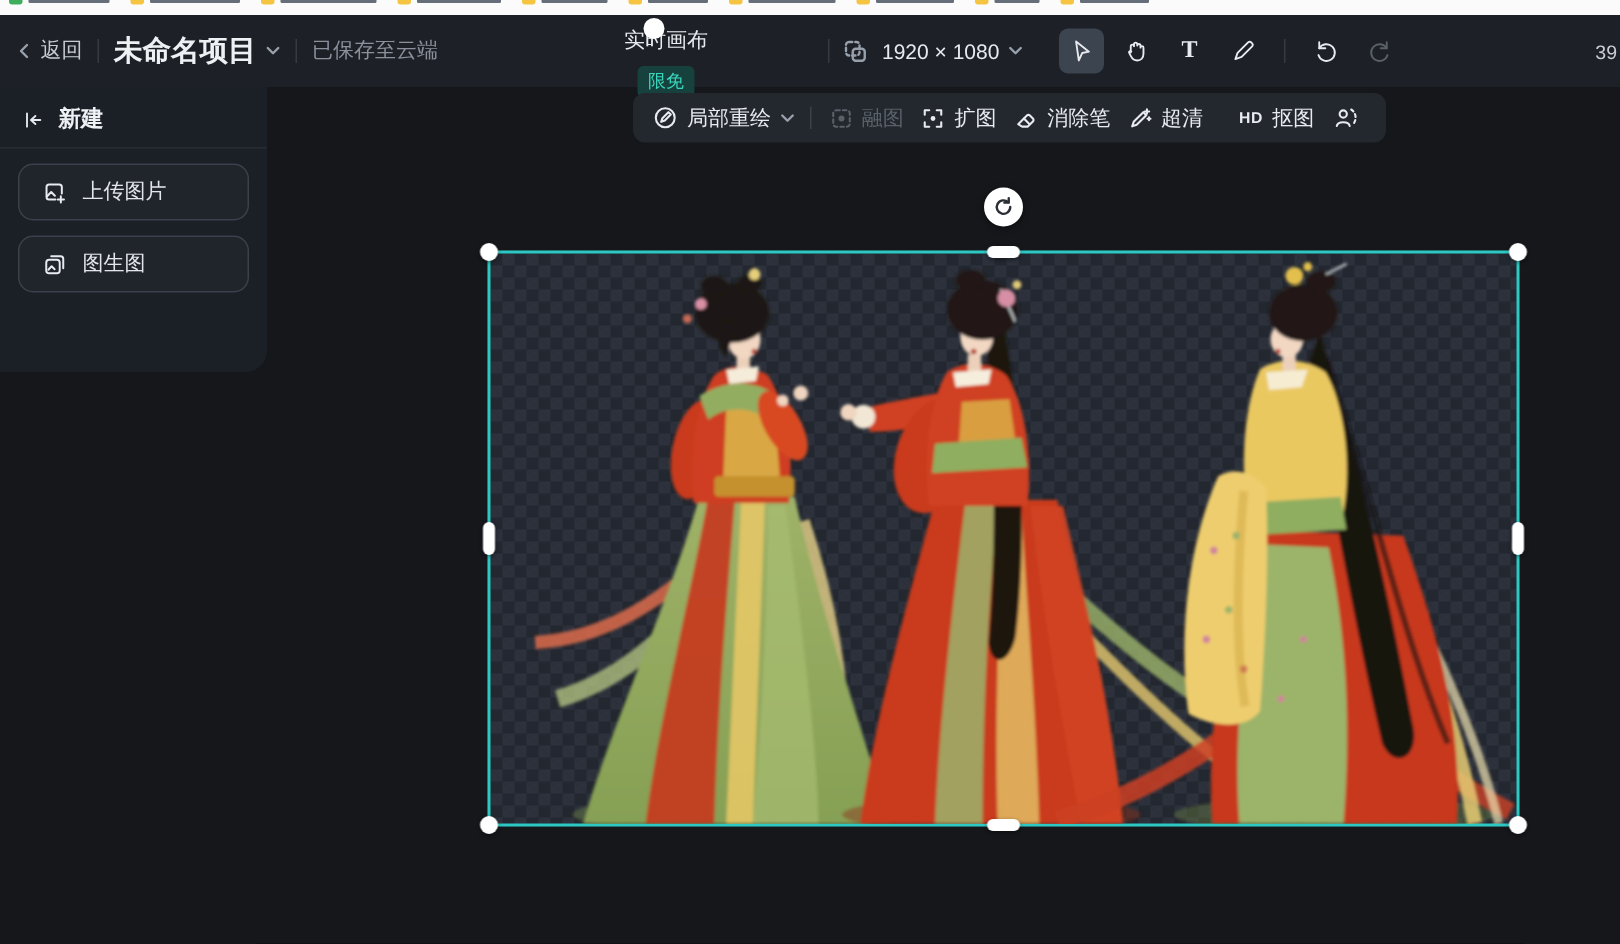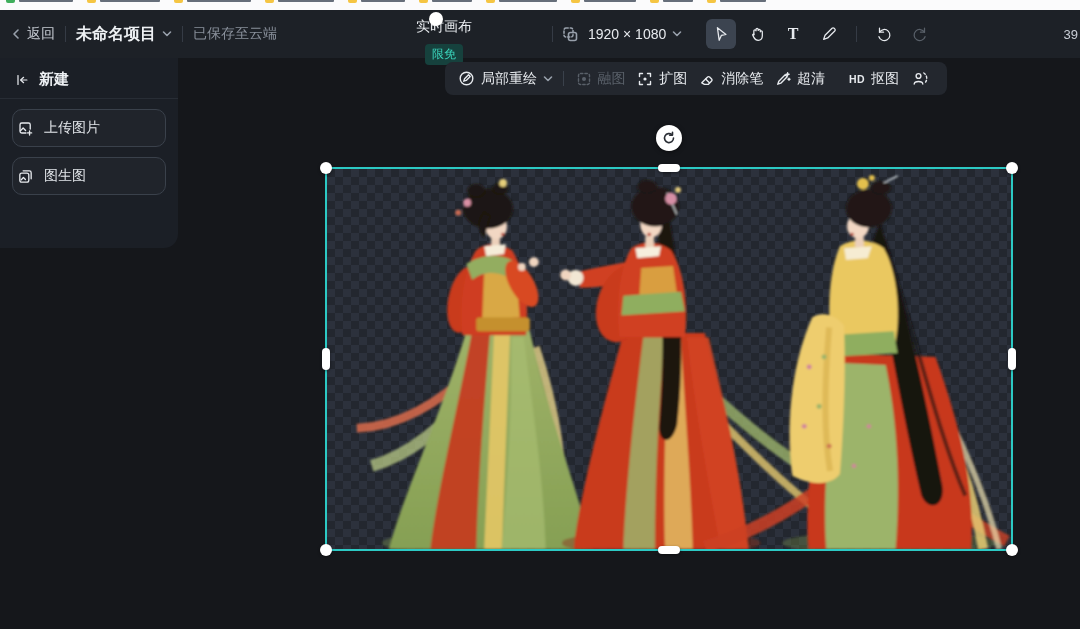--- a/index.html
+++ b/index.html
@@ -16,42 +16,42 @@
 
   
   .header { position:absolute; left:0; top:10px; width:1080px; height:48px; background:#1d2127; display:flex; align-items:center; }
   .h-abs { position:absolute; top:0; height:48px; display:flex; align-items:center; }
   .h-left { left:10px; gap:10px; }
   .h-text { color:#e7eaee; font-size:14px; }
   .h-muted { color:#8a919c; font-size:14px; }
   .vdiv { width:1px; height:16px; background:#353b45; }
   .back-btn { display:flex; align-items:center; gap:5px; color:#c7ccd4; font-size:14px; cursor:default; }
   .proj { display:flex; align-items:center; gap:6px; }
-  .proj-name { color:#eef1f4; font-weight:700; font-size:16px; }
+  .proj-name { color:#eef1f4; font-weight:700; font-size:19px; }
   .toggle-group { left:416px; gap:8px;flex-direction:column; }
   .toggle { width:34px; height:18px; border-radius:9px; background:#454d58; position:relative; }
   .toggle .knob { position:absolute; left:2px; top:2px; width:14px; height:14px; border-radius:50%; background:#fff; }
   .badge { background:#16413d; color:#3bd6bd; font-size:12px; padding:2px 7px; border-radius:4px; }
   .size-group { left:552px; gap:9px; }
   .tools-group { left:706px; gap:6px; }
   .toolbtn { width:30px; height:30px; border-radius:6px; display:flex; align-items:center; justify-content:center; }
   .toolbtn.active { background:#3c4450; }
   .tletter { color:#e7eaee; font-size:16px; font-weight:700; font-family:"Liberation Serif","DejaVu Serif",serif; }
   .zoom-val { position:absolute; right:2px; top:0; height:48px; display:flex; align-items:center; color:#c9ced6; font-size:13px; }
 
   
   .sidebar { position:absolute; left:0; top:58px; width:178px; height:190px; background:#1b1f26; border-bottom-right-radius:14px; }
   .sb-head { display:flex; align-items:center; gap:9px; padding:12px 0 9px 14px; color:#eef1f4; font-size:15px; font-weight:700; }
   .sb-div { height:1px; background:#282d35; margin:0 0 4px 0; }
-  .sb-btn { display:flex; align-items:center; gap:10px; margin:10px 12px 0 12px; height:38px; padding-left:4px;
+  .sb-btn { display:flex; align-items:center; gap:10px; margin:10px 12px 0 12px; height:38px; padding-left:15px;
             background:#20242b; border:1px solid #3a414b; border-radius:10px; color:#e2e6ea; font-size:14px; }
 
   
   .c-toolbar { position:absolute; left:422px; top:62px; width:502px; height:33px; background:#23272e; border-radius:8px;
-               display:flex; align-items:center; padding:0 13px; gap:0;margin-left:23px; }
+               display:flex; align-items:center; padding:0 13px; gap:0; }
   .ct-item { display:flex; align-items:center; gap:6px; color:#e7eaee; font-size:14px; white-space:nowrap; }
   .ct-item.disabled { color:#596069;align-items:center; }
   .ct-gap { width:24px; }
   .ct-div { width:1px; height:15px; background:#3a414b; margin:0 12px 0 10px; }
   .hd-chip { font-size:10.5px; font-weight:700; letter-spacing:.5px; color:#e7eaee;padding-left:12px; }
 
   
   .selection { position:absolute; left:325px; top:167px; width:688px; height:384px; border:2px solid #2cc9c4;
                background-color:#23272f;
                background-image:linear-gradient(45deg,#2c313c 25%,transparent 25%,transparent 75%,#2c313c 75%),

